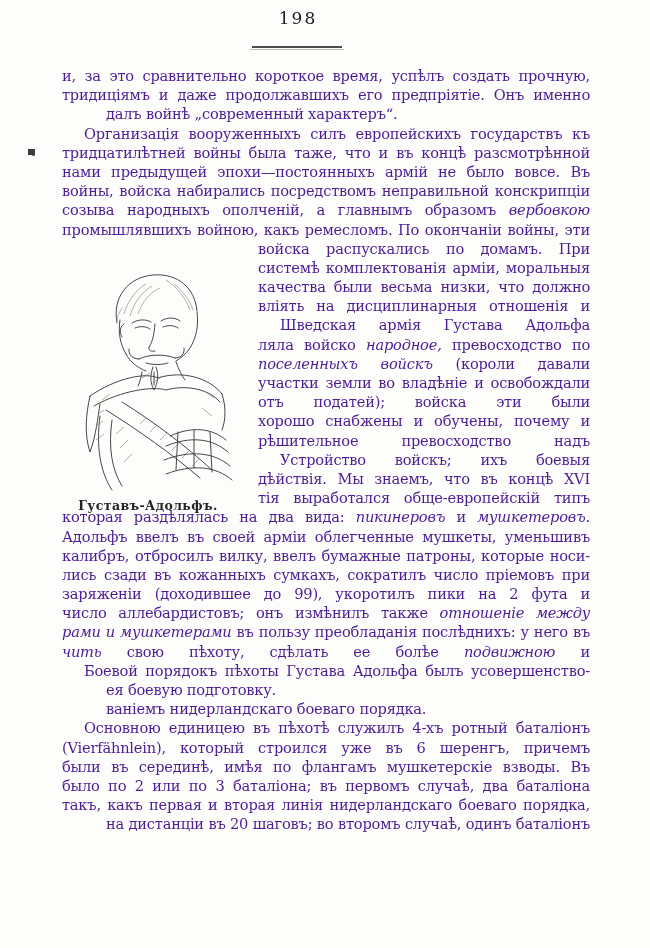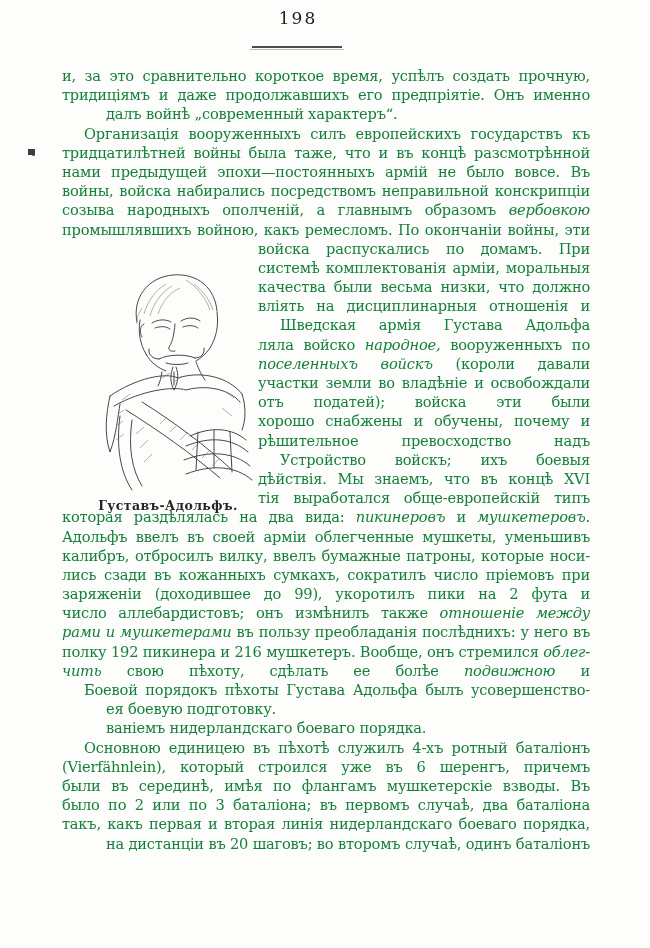--- a/index.html
+++ b/index.html
@@ -11,33 +11,33 @@
   
   #pageno{
     position:absolute; top:8px; left:238px; width:120px;
     text-align:center; font-size:17px; letter-spacing:2px; color:#222;
   }
   .rule-main{position:absolute; left:252px; top:46px; width:90px; height:2px; background:#4c4c4c;}
   .rule-shadow{position:absolute; left:250px; top:49px; width:94px; height:1px; background:#b9b9b4;}
   
   #flow{
     position:absolute; left:62px; top:66px; width:528px;
-    font-size:14.6px; letter-spacing:-0.2px; color:#15803d;
+    font-size:14.6px; letter-spacing:-0.2px; color:#4c1d95;
   }
   .line{
     line-height:19.2px; height:19.2px; overflow:hidden;
     text-align:justify; text-align-last:justify;
   }
   .line.last{text-align-last:auto;margin-left:44px;}
   .line.ind{text-indent:22px;}
   .line.rc{margin-left:196px;}
   .b{font-weight:normal;}
   .i{font-style:italic;}
   
-  #portrait{position:absolute; left:74px; top:264px; width:188px;}
+  #portrait{position:absolute; left:54px; top:264px; width:188px;}
   #portrait svg{display:block;}
   #portrait-caption{
     text-align:center; font-size:12.5px; font-weight:bold; letter-spacing:.4px;
     margin-top:2px; color:#242424;
   }
   
   .speck{position:absolute; left:28px; top:149px; width:7px; height:6px; background:#3d3d3d; box-shadow:2px 3px 0 -2px #777;}
 </style>
 </head>
 <body>
@@ -58,37 +58,36 @@
       <div class="line fw"><span>тридцатилѣтней войны была таже, что и въ концѣ разсмотрѣнной</span></div>
       <div class="line fw"><span>нами предыдущей эпохи—постоянныхъ армій не было вовсе. Въ случаѣ</span></div>
       <div class="line fw"><span>войны, войска набирались посредствомъ неправильной конскрипціи или</span></div>
       <div class="line fw"><span>созыва народныхъ ополченій, а главнымъ образомъ </span><span class="i">вербовкою</span></div>
       <div class="line fw"><span>промышлявшихъ войною, какъ ремесломъ. По окончаніи войны, эти</span></div>
       <div class="line rc"><span>войска распускались по домамъ. При подобной</span></div>
       <div class="line rc"><span>системѣ комплектованія арміи, моральныя ихъ</span></div>
       <div class="line rc"><span>качества были весьма низки, что должно было</span></div>
       <div class="line rc"><span>вліять на дисциплинарныя отношенія и способы</span></div>
       <div class="line rc ind"><span>Шведская армія Густава Адольфа представ-</span></div>
-      <div class="line rc"><span>ляла войско </span><span class="i">народное,</span><span> вооруженныхъ по </span></div>
+      <div class="line rc"><span>ляла войско </span><span class="i">народное,</span><span> превосходство по </span></div>
       <div class="line rc"><span class="i">поселенныхъ войскъ</span><span> (короли давали военнымъ</span></div>
       <div class="line rc"><span>участки земли во владѣніе и освобождали ихъ</span></div>
       <div class="line rc"><span>отъ податей); войска эти были дисциплинированы,</span></div>
       <div class="line rc"><span>хорошо снабжены и обучены, почему и имѣли</span></div>
       <div class="line rc last"><span>рѣшительное превосходство надъ противниками.</span></div>
       <div class="line rc ind"><span class="b">Устройство войскъ; ихъ боевыя построенія и</span></div>
       <div class="line rc"><span class="b">дѣйствія.</span><span> Мы знаемъ, что въ концѣ XVI столѣ-</span></div>
       <div class="line rc"><span>тія выработался обще-европейскій типъ пѣхоты,</span></div>
       <div class="line fw"><span>которая раздѣлялась на два вида: </span><span class="i">пикинеровъ</span><span> и </span><span class="i">мушкетеровъ</span><span>. Густавъ</span></div>
       <div class="line fw"><span>Адольфъ ввелъ въ своей арміи облегченные мушкеты, уменьшивъ ихъ</span></div>
       <div class="line fw"><span>калибръ, отбросилъ вилку, ввелъ бумажные патроны, которые носи-</span></div>
       <div class="line fw"><span>лись сзади въ кожанныхъ сумкахъ, сократилъ число пріемовъ при</span></div>
       <div class="line fw"><span>заряженіи (доходившее до 99), укоротилъ пики на 2 фута и увеличилъ</span></div>
       <div class="line fw"><span>число аллебардистовъ; онъ измѣнилъ также </span><span class="i">отношеніе между пикине-</span></div>
       <div class="line fw"><span class="i">рами и мушкетерами</span><span> въ пользу преобладанія послѣднихъ: у него въ</span></div>
-      <div class="line fw"><span>полку 192 пикинера и 216 мушкетеръ. Вообще, онъ стремился </span><span class="i">облег-</span></div>
       <div class="line fw"><span class="i">чить</span><span> свою пѣхоту, сдѣлать ее болѣе </span><span class="i">подвижною</span><span> и усовершенствовать</span></div>
       <div class="line fw ind"><span>Боевой порядокъ пѣхоты Густава Адольфа былъ усовершенство-</span></div>
       <div class="line fw last"><span>ея боевую подготовку.</span></div>
       <div class="line fw last"><span>ваніемъ нидерландскаго боеваго порядка.</span></div>
       <div class="line fw ind"><span>Основною единицею въ пѣхотѣ служилъ 4-хъ ротный баталіонъ</span></div>
       <div class="line fw"><span>(Vierfähnlein), который строился уже въ 6 шеренгъ, причемъ пикинеры</span></div>
       <div class="line fw"><span>были въ серединѣ, имѣя по флангамъ мушкетерскіе взводы. Въ бригадѣ</span></div>
       <div class="line fw"><span>было по 2 или по 3 баталіона; въ первомъ случаѣ, два баталіона строились</span></div>
       <div class="line fw"><span>такъ, какъ первая и вторая линія нидерландскаго боеваго порядка, но</span></div>
       <div class="line fw last"><span>на дистанціи въ 20 шаговъ; во второмъ случаѣ, одинъ баталіонъ ста-</span></div>

